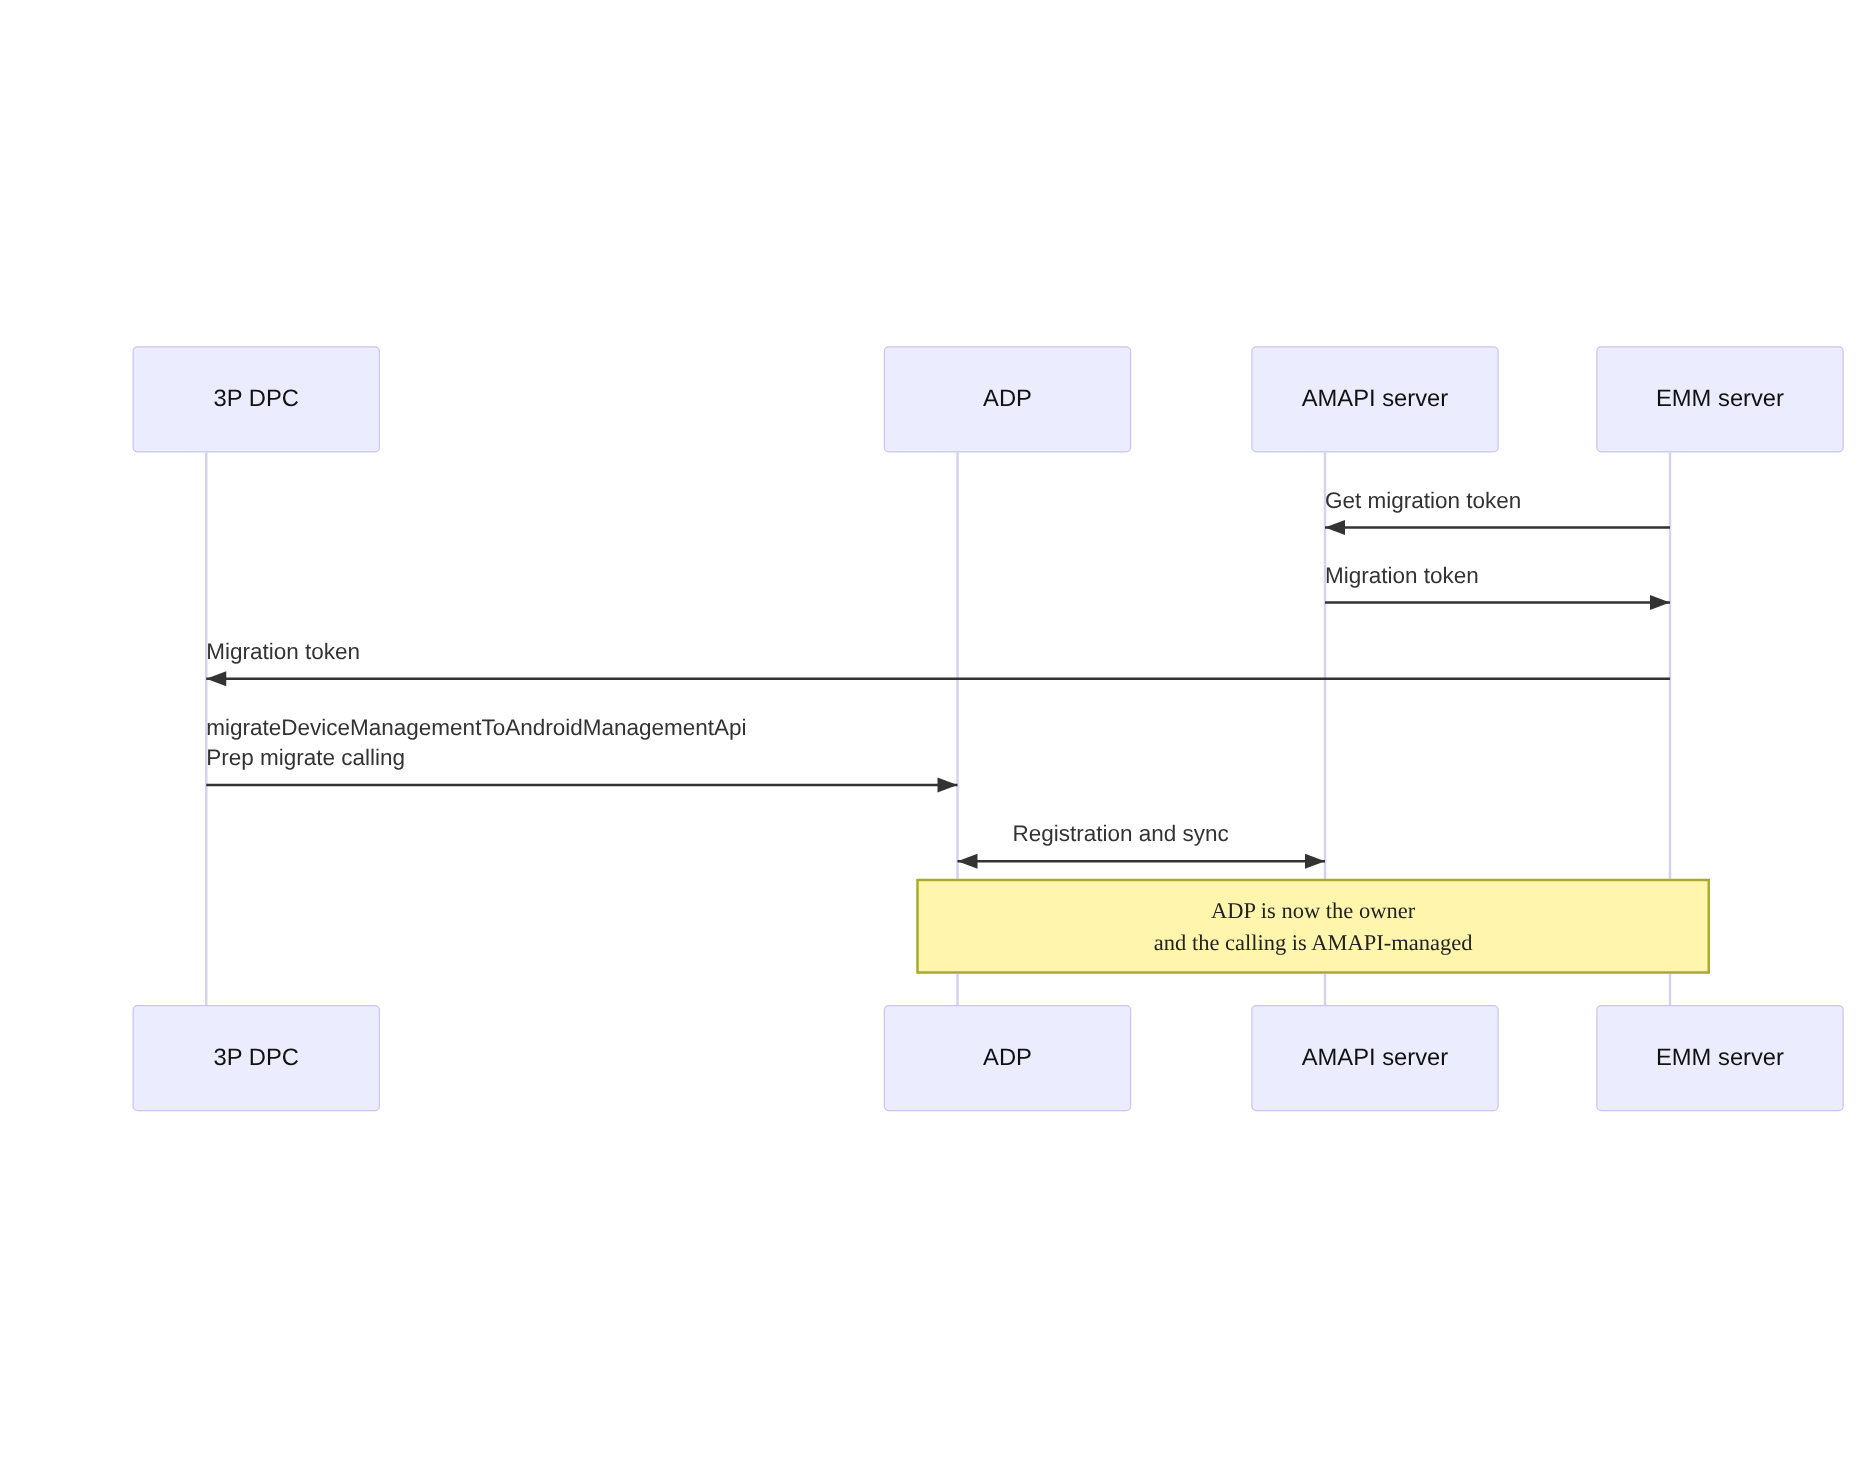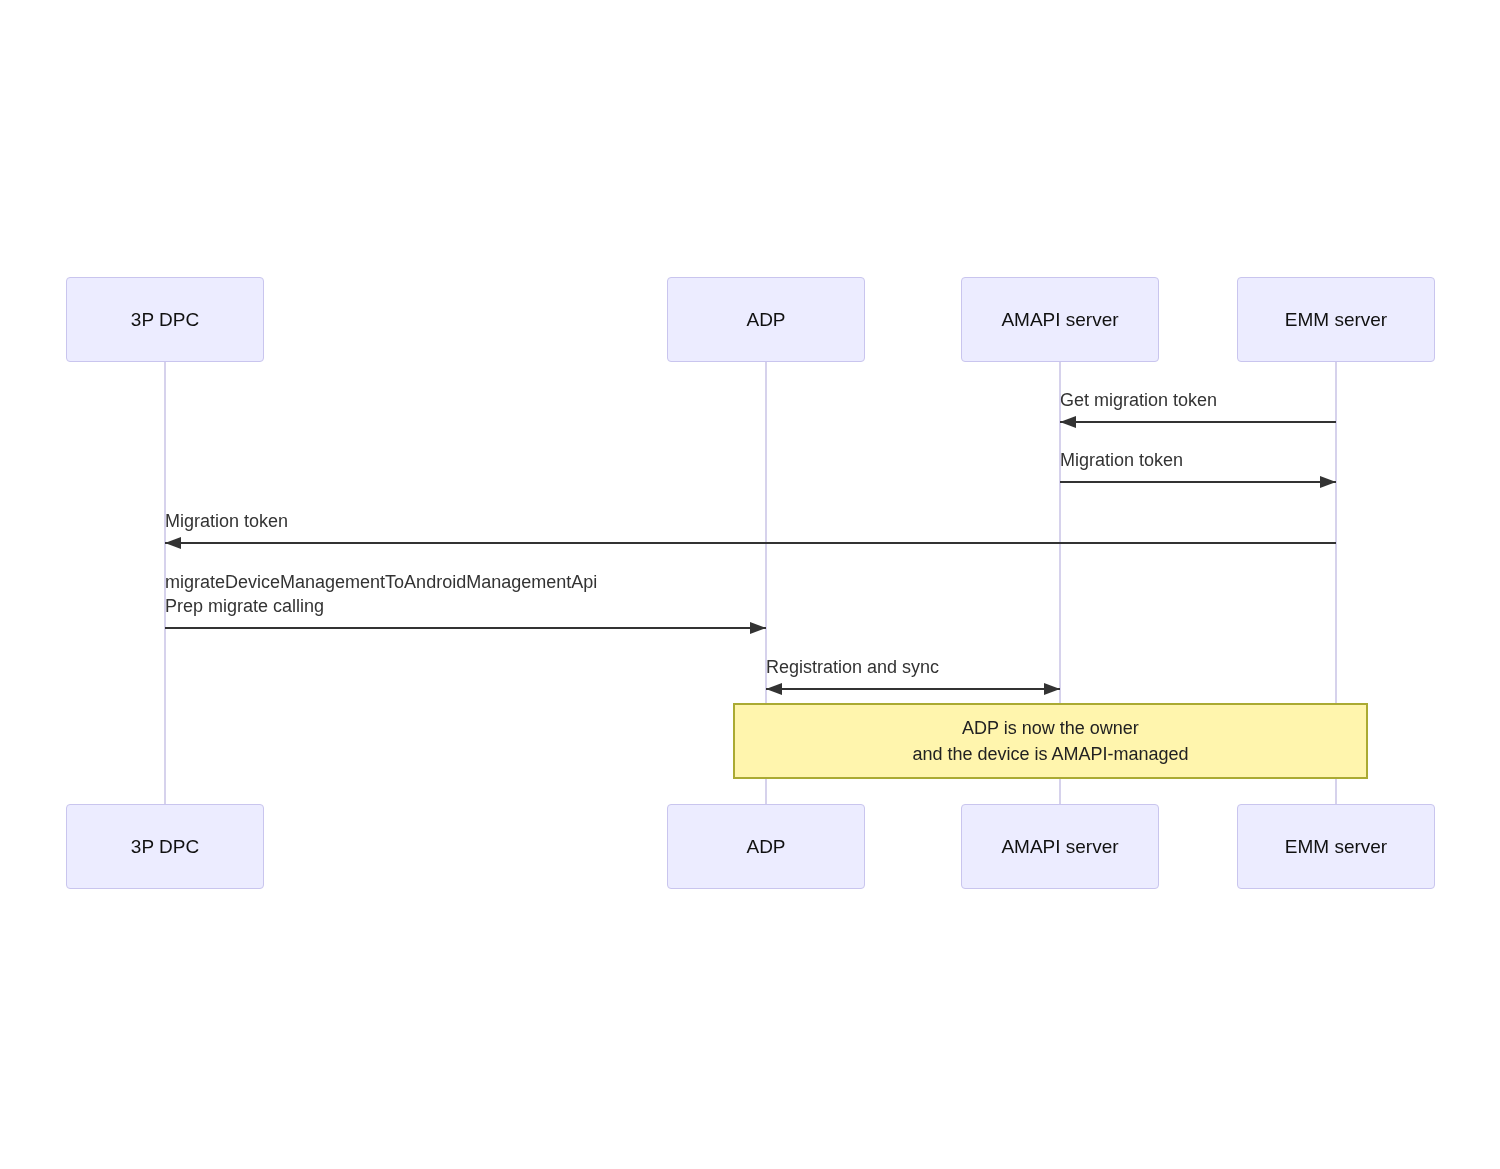--- a/index.html
+++ b/index.html
@@ -33,20 +33,21 @@
     height:85px;
     background:var(--actor-fill);
     border:1px solid var(--actor-border);
     border-radius:4px;
     display:flex;
     align-items:center;
     justify-content:center;
     font-size:19px;
     color:#111111;
     box-sizing:border-box;
+    margin-left:40px;
   }
   .msg-label{
     position:absolute;
     text-align:left;
     font-size:18px;
     line-height:24px;
     color:var(--text);
     white-space:nowrap;
   }
   .msg-line{
@@ -69,20 +70,21 @@
     border:2px solid var(--note-border);
     box-sizing:border-box;
     display:flex;
     flex-direction:column;
     align-items:center;
     justify-content:center;
     text-align:center;
     font-size:18px;
     line-height:26px;
     color:#222222;
+    font-family:Liberation Serif, serif;
   }
 </style>
 </head>
 <body>
 
 <div class="canvas">
 
   <div class="lifeline" style="left:164px;"></div>
   <div class="lifeline" style="left:765px;"></div>
   <div class="lifeline" style="left:1059px;"></div>
@@ -117,29 +119,29 @@
   </div>
 
   <div class="msg-label" style="left:165px;top:570px;width:601px;">
     <div>migrateDeviceManagementToAndroidManagementApi</div>
     <div>Prep migrate calling</div>
   </div>
   <div class="msg-line" style="left:165px;top:627px;width:601px;">
     <span class="head head-right"></span>
   </div>
 
-  <div class="msg-label" style="left:766px;top:655px;width:256px;">Registration and sync</div>
+  <div class="msg-label" style="left:766px;top:655px;width:256px;padding-left:44px;">Registration and sync</div>
   <div class="msg-line" style="left:766px;top:688px;width:294px;">
     <span class="head head-left"></span>
     <span class="head head-right"></span>
   </div>
 
   <div class="note" style="left:733px;top:703px;width:635px;height:76px;">
     <div>ADP is now the owner</div>
-    <div>and the device is AMAPI-managed</div>
+    <div>and the calling is AMAPI-managed</div>
   </div>
 
   <div class="actor" style="left:66px;top:804px;">
     <span>3P DPC</span>
   </div>
   <div class="actor" style="left:667px;top:804px;">
     <span>ADP</span>
   </div>
   <div class="actor" style="left:961px;top:804px;">
     <span>AMAPI server</span>

